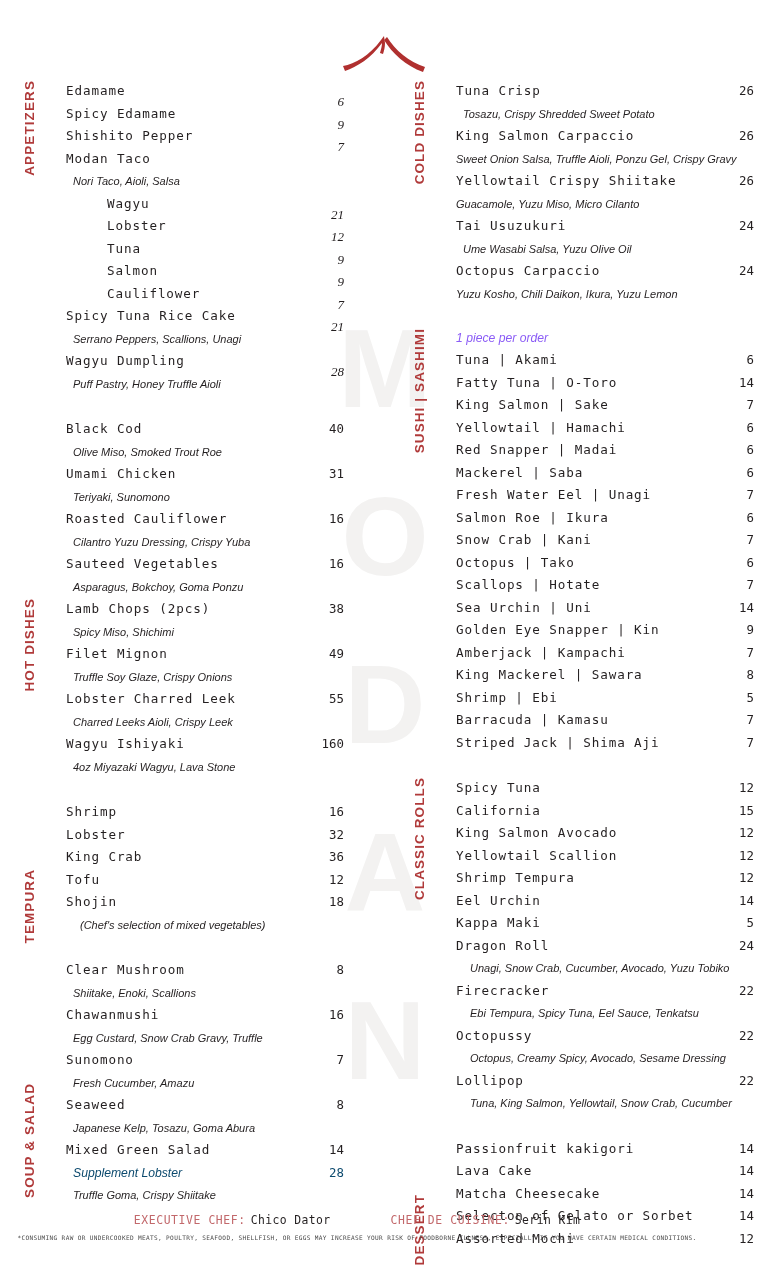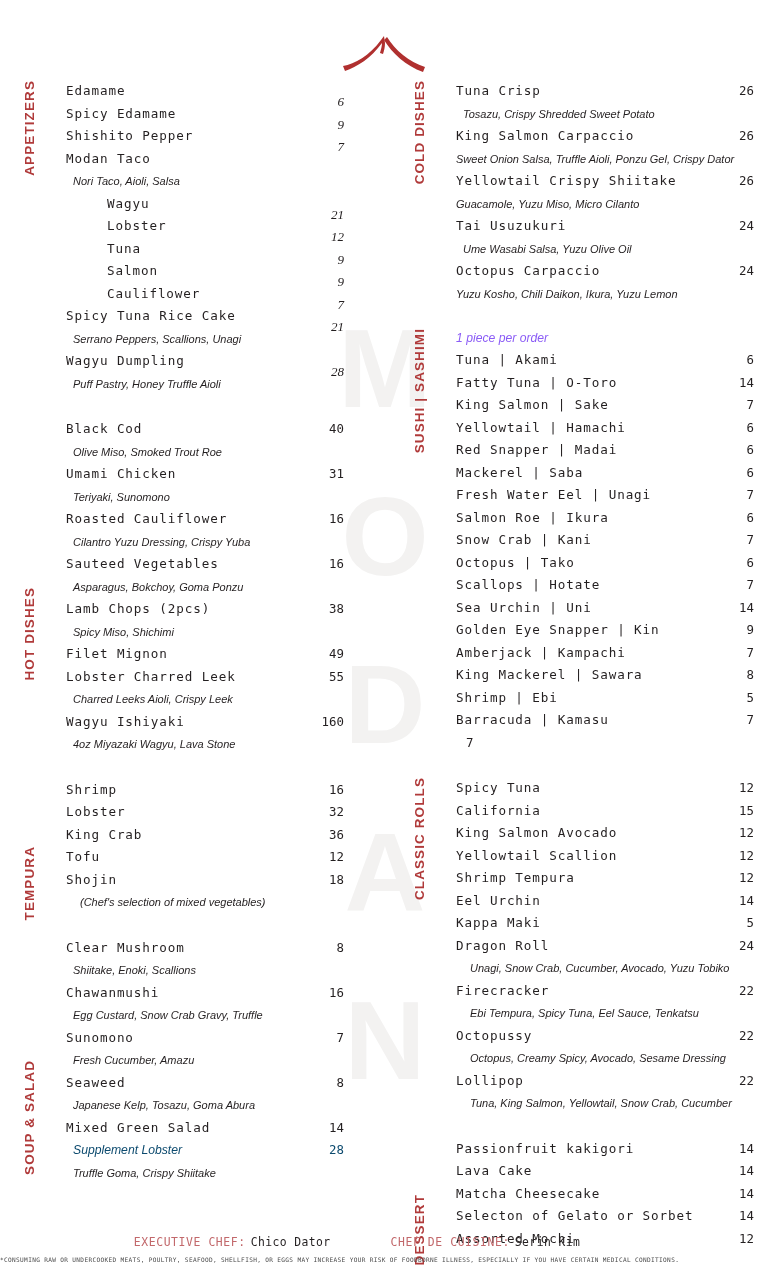--- a/index.html
+++ b/index.html
@@ -121,22 +121,22 @@
     font-style: italic;
     font-size: 12.2px;
     padding-left: 7px;
   }
   .row.supp .nm { letter-spacing: 0; }
   .row.supp .pr { font-family: "DejaVu Sans Mono", monospace; font-style: normal; }
   .gap-md { height: 23px; }
 
   
   .footer {
-    position: absolute; left: 0; bottom: 2px; width: 714px;
-    z-index: 4;
+    position: absolute; left: 0; bottom: 24px; width: 714px;
+    text-align: center; z-index: 4;
   }
   .chefs {
     display: flex; justify-content: center; gap: 60px;
     font-size: 11.4px; letter-spacing: 0.4px;
     margin-bottom: 7px;
   }
   .chefs .ttl { color: #c2686b; letter-spacing: 0.6px; }
   .chefs .val { color: #231f20; padding-left: 5px; }
   .disclaimer {
     font-size: 6.1px;
@@ -250,20 +250,21 @@
             <div class="desc">Asparagus, Bokchoy, Goma Ponzu</div>
             <div class="row">
               <span class="nm">Lamb Chops (2pcs)</span>
               <span class="pr">38</span>
             </div>
             <div class="desc">Spicy Miso, Shichimi</div>
             <div class="row">
               <span class="nm">Filet Mignon</span>
               <span class="pr">49</span>
             </div>
+            <div class="desc">Truffle Soy Glaze, Crispy Onions</div>
             <div class="row">
               <span class="nm">Lobster Charred Leek</span>
               <span class="pr">55</span>
             </div>
             <div class="desc">Charred Leeks Aioli, Crispy Leek</div>
             <div class="row">
               <span class="nm">Wagyu Ishiyaki</span>
               <span class="pr">160</span>
             </div>
             <div class="desc">4oz Miyazaki Wagyu, Lava Stone</div>
@@ -350,21 +351,21 @@
           <div class="sec-body">
             <div class="row">
               <span class="nm">Tuna Crisp</span>
               <span class="pr">26</span>
             </div>
             <div class="desc">Tosazu, Crispy Shredded Sweet Potato</div>
             <div class="row">
               <span class="nm">King Salmon Carpaccio</span>
               <span class="pr">26</span>
             </div>
-            <div class="desc" style="padding-left: 0px;">Sweet Onion Salsa, Truffle Aioli, Ponzu Gel, Crispy Dator</div>
+            <div class="desc" style="padding-left: 0px;">Sweet Onion Salsa, Truffle Aioli, Ponzu Gel, Crispy Gravy</div>
             <div class="row">
               <span class="nm">Yellowtail Crispy Shiitake</span>
               <span class="pr">26</span>
             </div>
             <div class="desc" style="padding-left: 0px;">Guacamole, Yuzu Miso, Micro Cilanto</div>
             <div class="row">
               <span class="nm">Tai Usuzukuri</span>
               <span class="pr">24</span>
             </div>
             <div class="desc">Ume Wasabi Salsa, Yuzu Olive Oil</div>
@@ -446,20 +447,21 @@
             </div>
             <div class="row">
               <span class="nm">Shrimp | Ebi</span>
               <span class="pr">5</span>
             </div>
             <div class="row">
               <span class="nm">Barracuda | Kamasu</span>
               <span class="pr">7</span>
             </div>
             <div class="row">
+              <span class="nm">Striped Jack | Shima Aji</span>
               <span class="pr">7</span>
             </div>
           </div>
         </div>
       </div>
       <div>
         <div class="gap-md"></div>
         <div class="section">
           <div class="sec-label anchor-top">
             <span>CLASSIC ROLLS</span>

